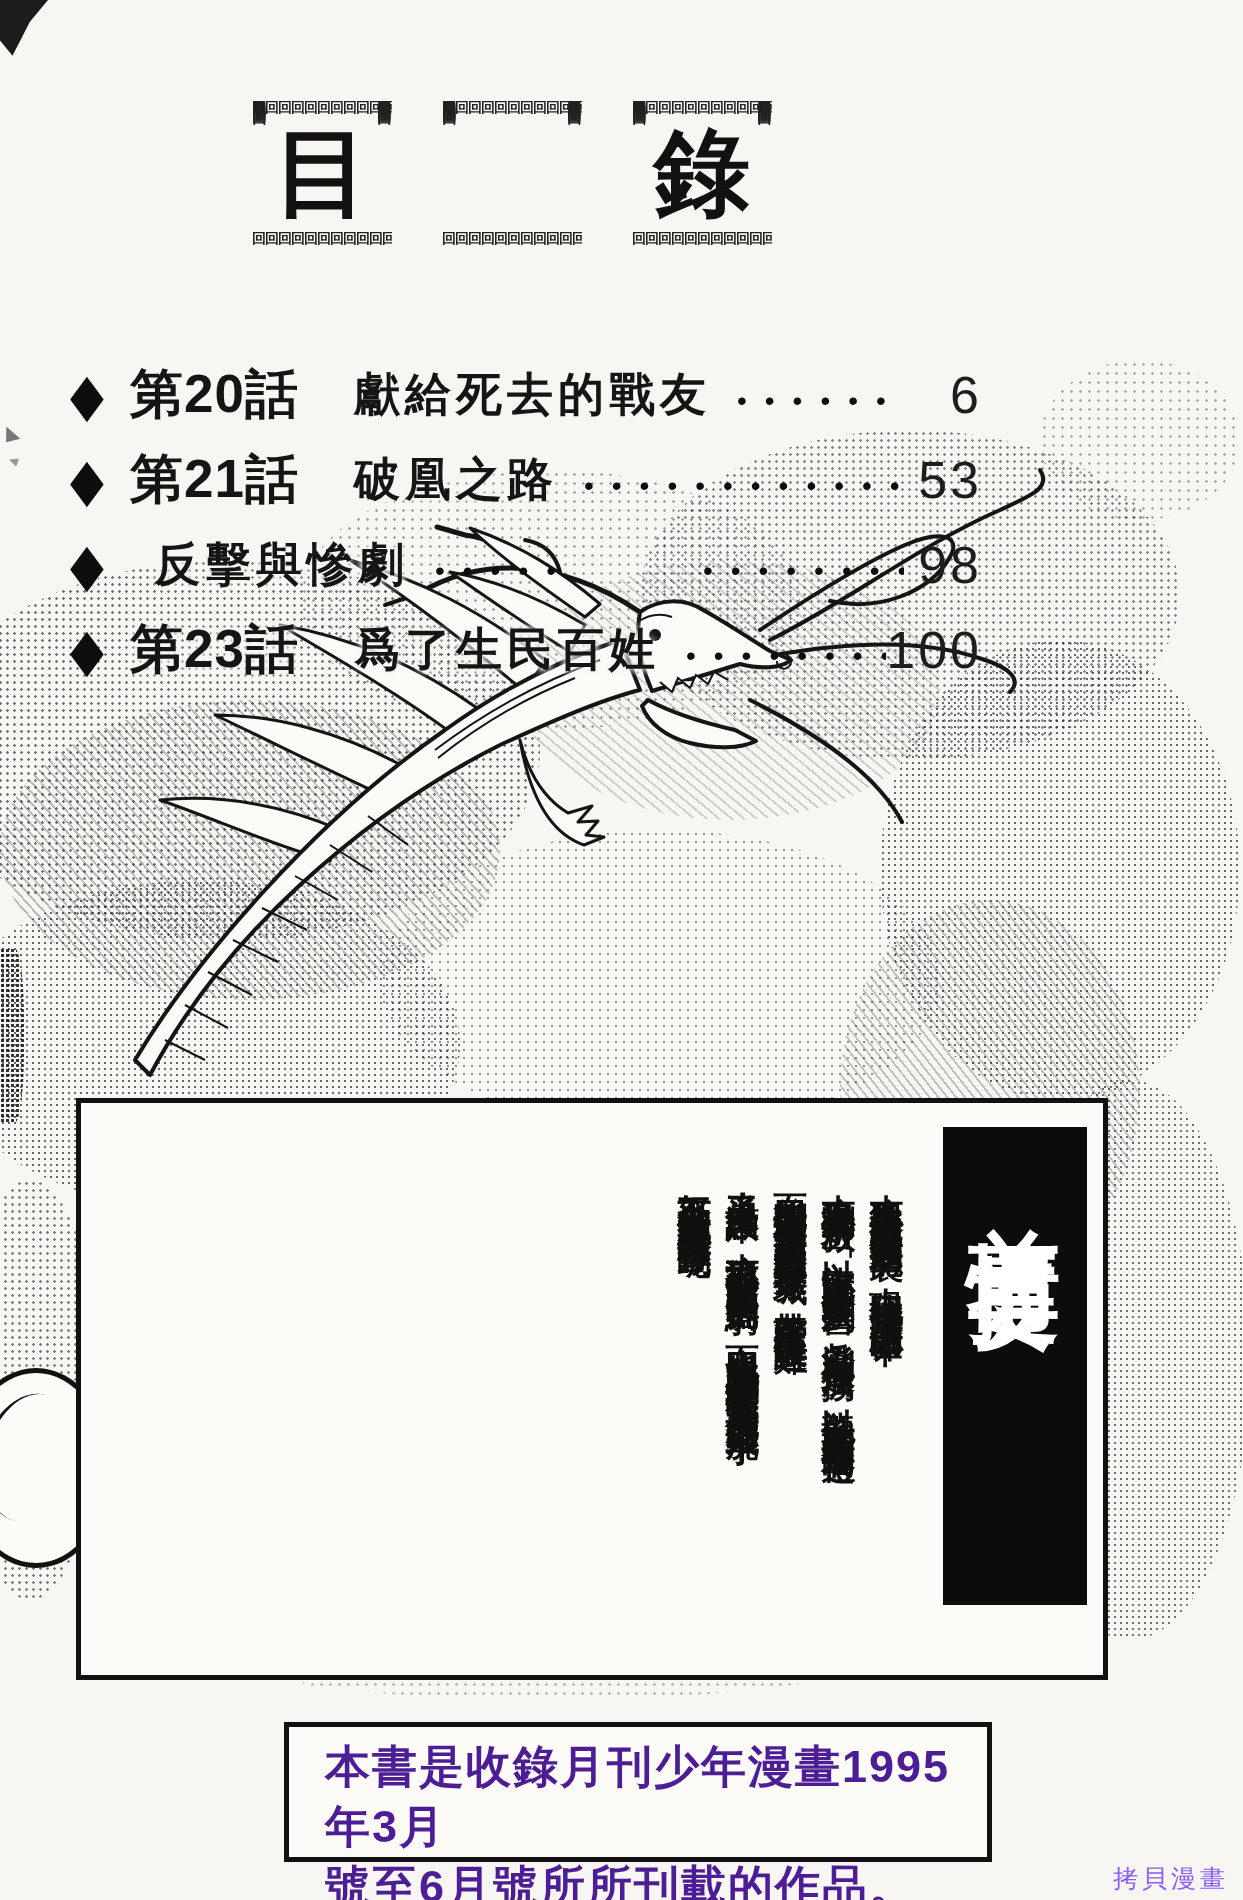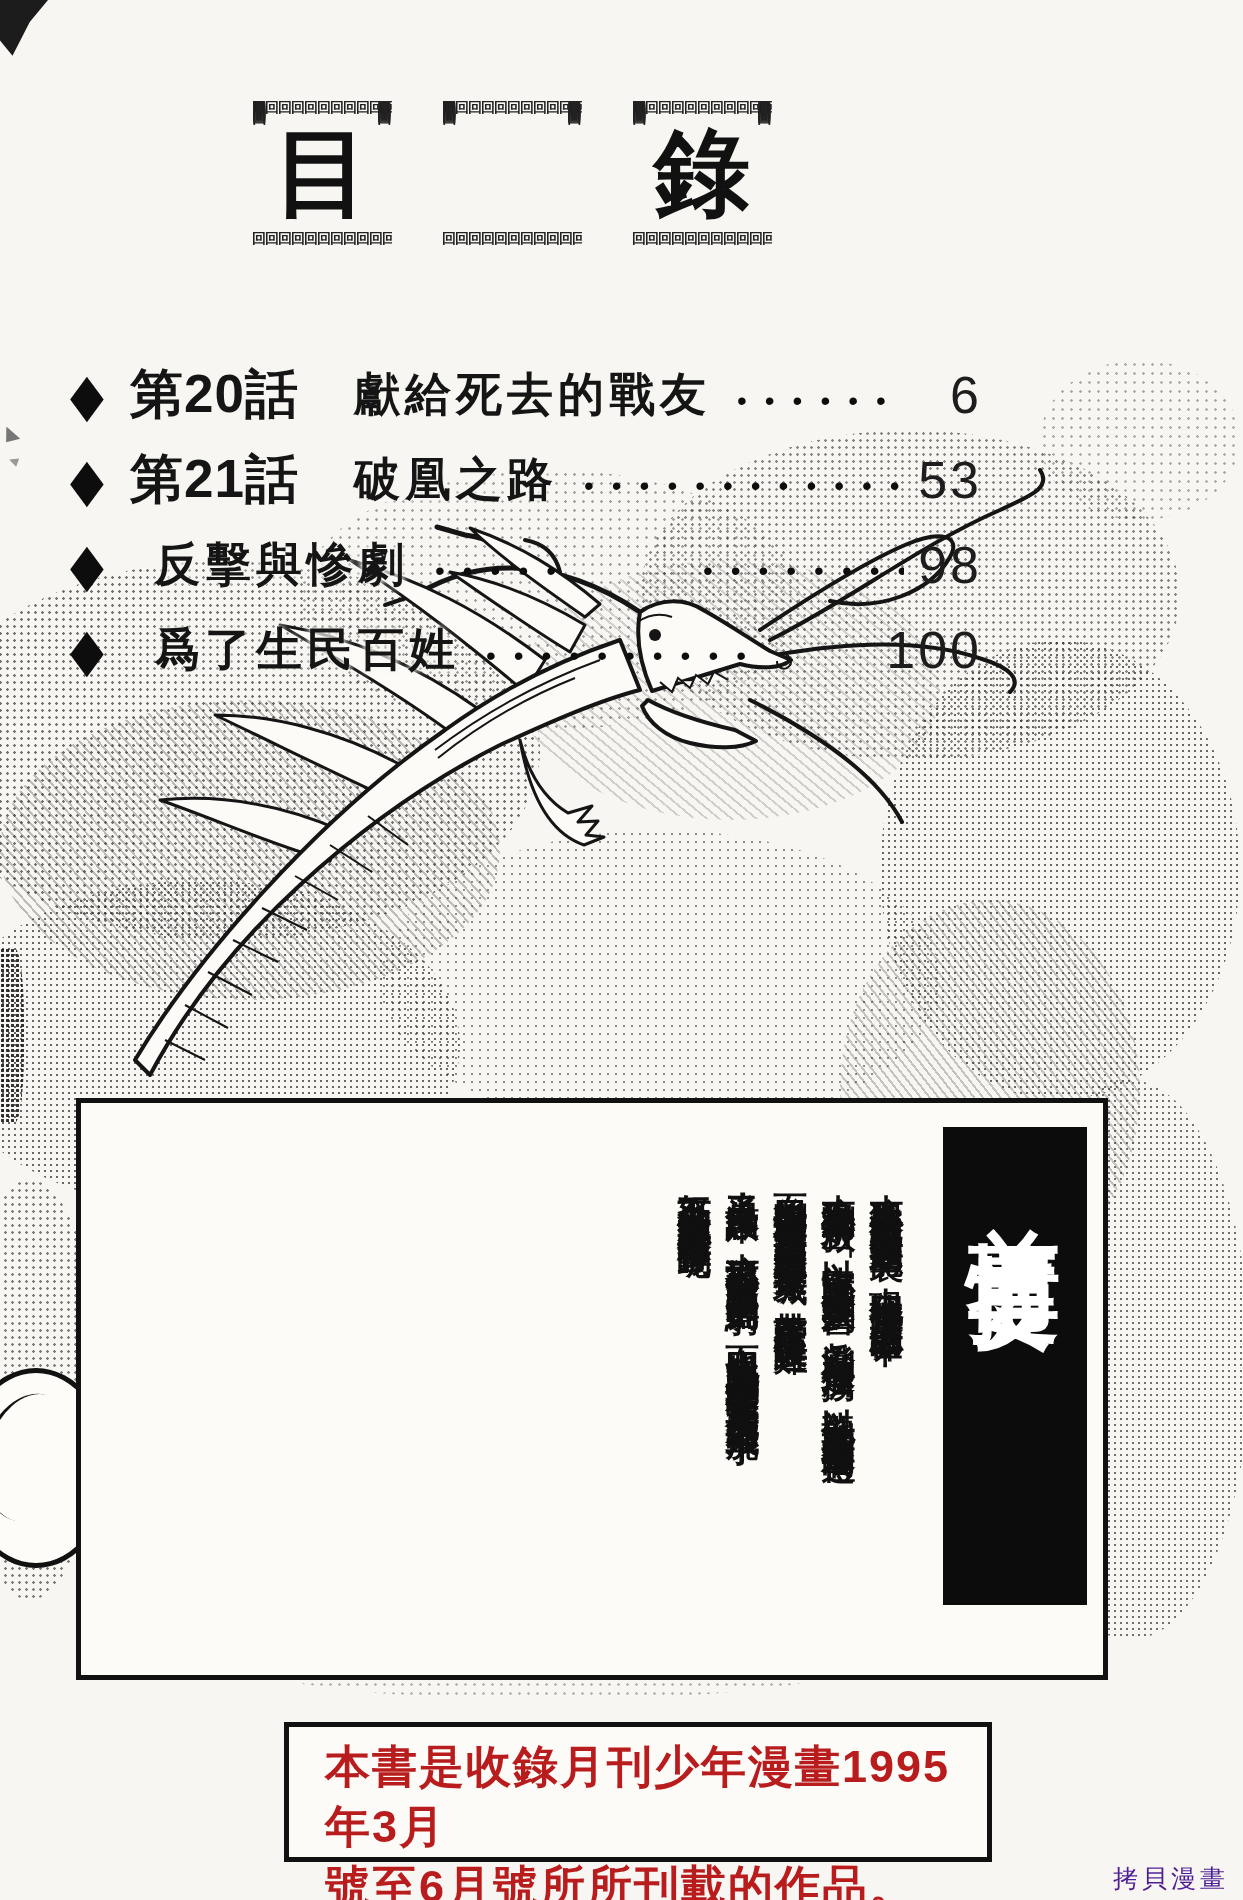--- a/index.html
+++ b/index.html
@@ -73,37 +73,37 @@
   .syn-text{position:absolute;top:26px;bottom:22px;right:192px;left:50px;
             writing-mode:vertical-rl;font-size:34px;line-height:48px;
             letter-spacing:3.5px;font-weight:700;color:#101010;
             font-family:"Liberation Sans",sans-serif;}
   .syn-text p{margin:0;text-indent:38px;}
   
   .note-box{position:absolute;left:284px;top:1722px;width:708px;height:140px;
             box-sizing:border-box;border:5px solid #111;background:#fcfbf8;z-index:6;
             padding:10px 0 0 36px;}
   .note-line{font-size:45px;font-weight:800;letter-spacing:2px;line-height:60px;
-             color:#b91c1c;font-family:"Liberation Sans",sans-serif;}
+             color:#4c1d95;font-family:"Liberation Sans",sans-serif;}
   
   .corner-blob{position:absolute;left:0;top:0;width:48px;height:58px;background:#1c1c1c;
                clip-path:polygon(0 0,100% 0,62% 38%,26% 96%,0 70%);z-index:2;}
   .speck1{position:absolute;left:2px;top:430px;width:18px;height:14px;background:#777;
           transform:rotate(28deg);clip-path:polygon(0 0,100% 30%,40% 100%);z-index:2;}
   .speck2{position:absolute;left:10px;top:458px;width:10px;height:9px;background:#999;
           transform:rotate(-15deg);clip-path:polygon(0 0,100% 20%,50% 100%);z-index:2;}
   .edge-strip{position:absolute;left:0;top:948px;width:24px;height:175px;z-index:2;
               border-radius:0 40% 40% 0;opacity:.85;
               background-image:radial-gradient(circle,#111 1.4px,rgba(0,0,0,0) 1.8px);
               background-size:5px 5px;}
   .orb{position:absolute;left:-40px;top:1368px;width:152px;height:200px;z-index:4;
        border-radius:50%;border:5px solid #111;background:#fdfcf9;box-sizing:border-box;}
   .orb::after{content:"";position:absolute;left:18px;top:20px;width:92px;height:130px;
               border-radius:50%;border-left:4px solid #111;transform:rotate(14deg);}
-  .watermark{position:absolute;left:1113px;top:1862px;font-size:25px;color:#4c1d95;
+  .watermark{position:absolute;left:1113px;top:1862px;font-size:25px;color:#8b5cf6;
              letter-spacing:4px;z-index:6;font-family:"Liberation Sans",sans-serif;}
 </style>
 </head>
 <body>
 
 <div class="cloud c1"></div>
 <div class="cloud c2"></div>
 <div class="cloud c3"></div>
 <div class="cloud c4"></div>
 <div class="cloud c5"></div>
@@ -160,20 +160,21 @@
     <span class="pagenum">53</span>
   </div>
   <div class="toc-row">
     <span class="bullet">◆</span>
     <span class="cname">反擊與慘劇</span>
     <span class="dots">•••••     ••••••••</span>
     <span class="pagenum">98</span>
   </div>
   <div class="toc-row">
     <span class="bullet">◆</span>
+    <span class="chapter">第23話</span>
     <span class="cname">爲了生民百姓</span>
     <span class="dots">••••••••••</span>
     <span class="pagenum">100</span>
   </div>
 </div>
 
 <svg class="dragon" viewBox="0 0 1243 1900" xmlns="http://www.w3.org/2000/svg">
   <g stroke="#151515" fill="none" stroke-linecap="round">
 
     <path d="M640,612 C600,585 560,570 515,568 C480,567 450,575 415,595" stroke-width="5"></path>

